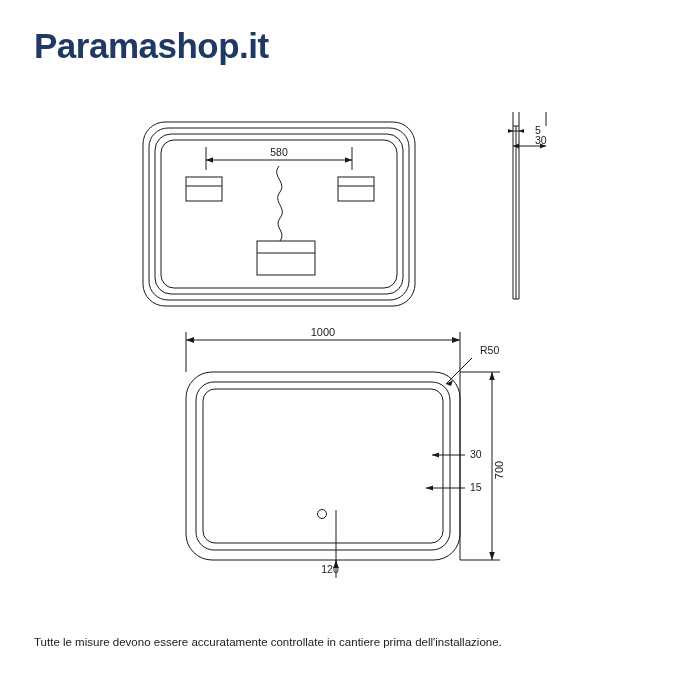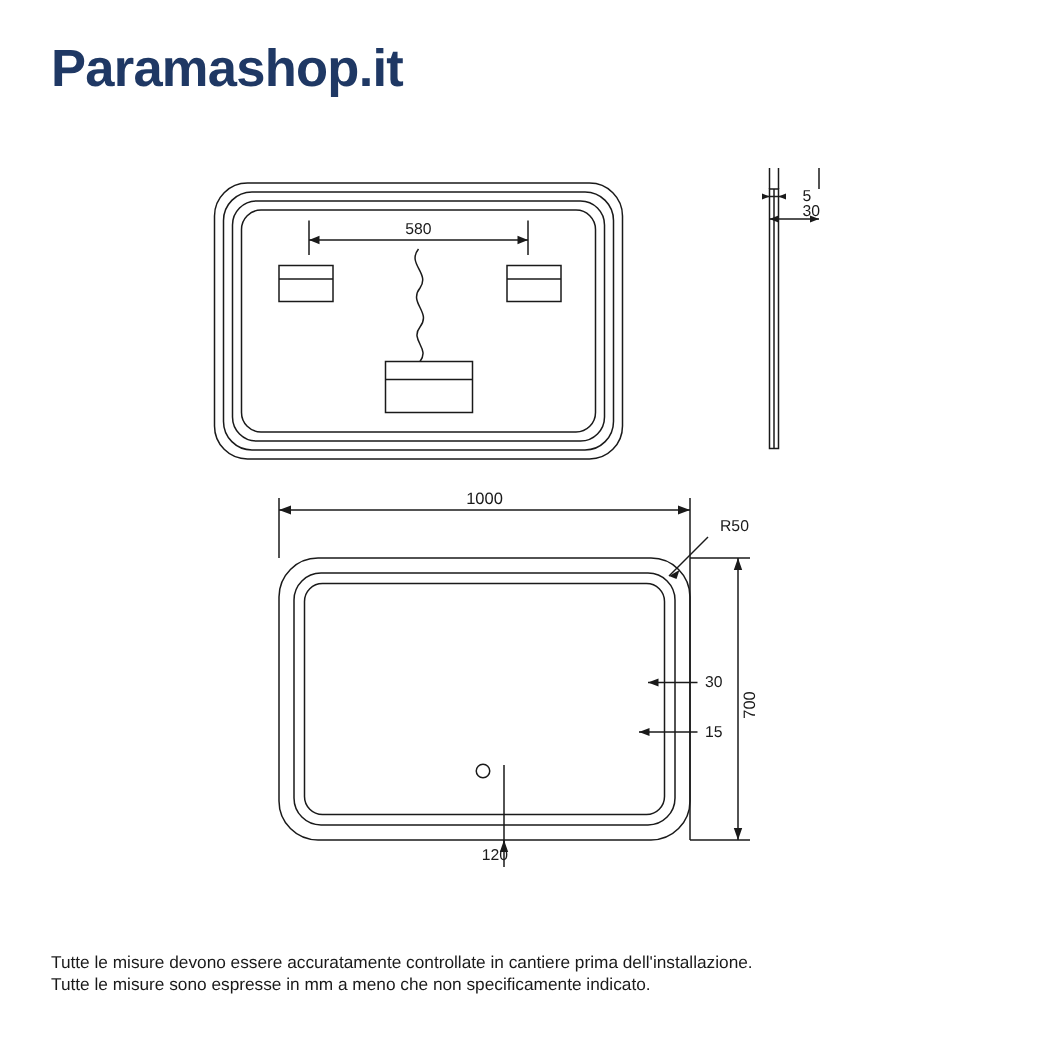--- a/index.html
+++ b/index.html
@@ -141,16 +141,15 @@
 
       <text x="323" y="336" text-anchor="middle" font-size="11">1000</text>
       <text x="480" y="354" text-anchor="start">R50</text>
       <text x="470" y="458" text-anchor="start">30</text>
       <text x="470" y="491" text-anchor="start">15</text>
       <text x="330" y="573" text-anchor="middle">120</text>
       <text x="503" y="470" text-anchor="middle" transform="rotate(-90 503 470)" font-size="11">700</text>
     </g>
   </svg>
 
-  <div class="note note1">Tutte le misure sono espresse in mm a meno che non specificamente indicato.</div>
   <div class="note note2">Tutte le misure devono essere accuratamente controllate in cantiere prima dell'installazione.</div>
 
 </div>
 
 </body></html>

